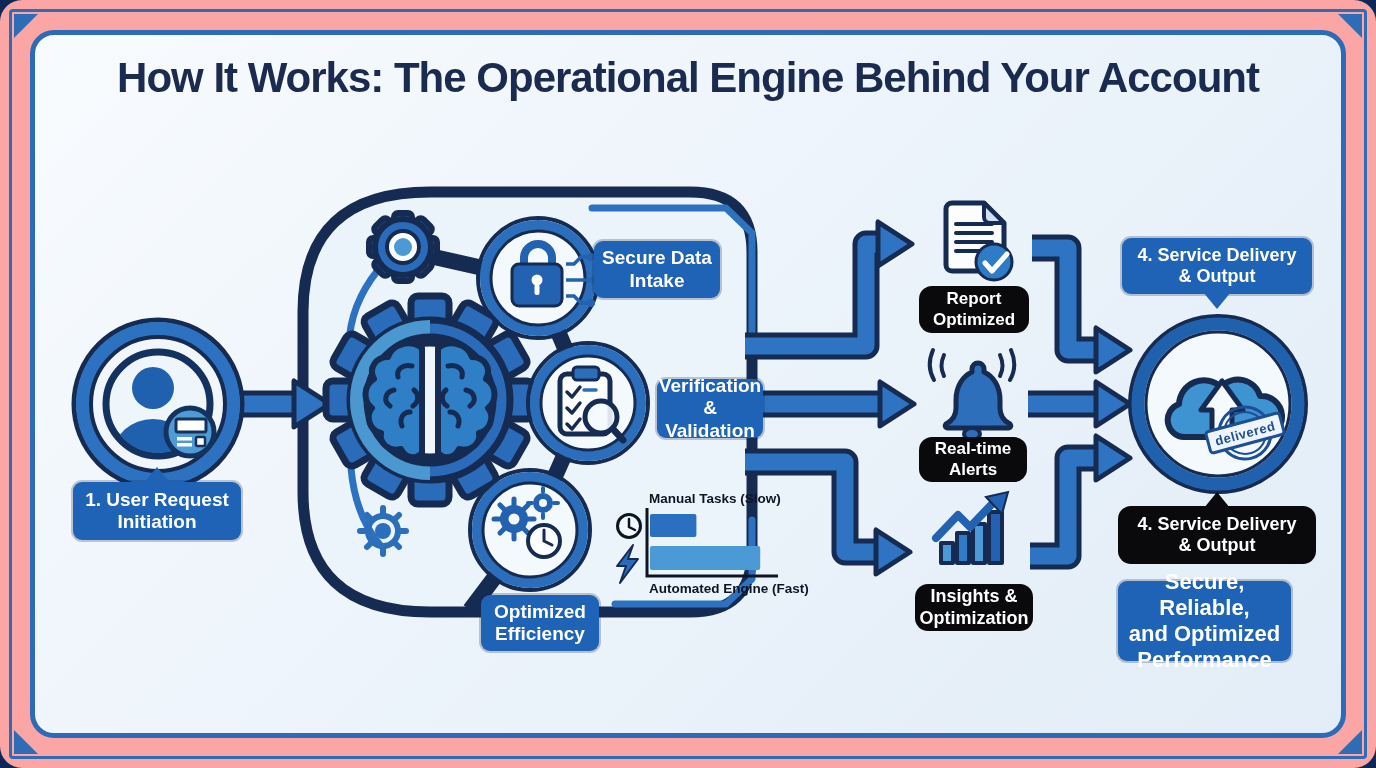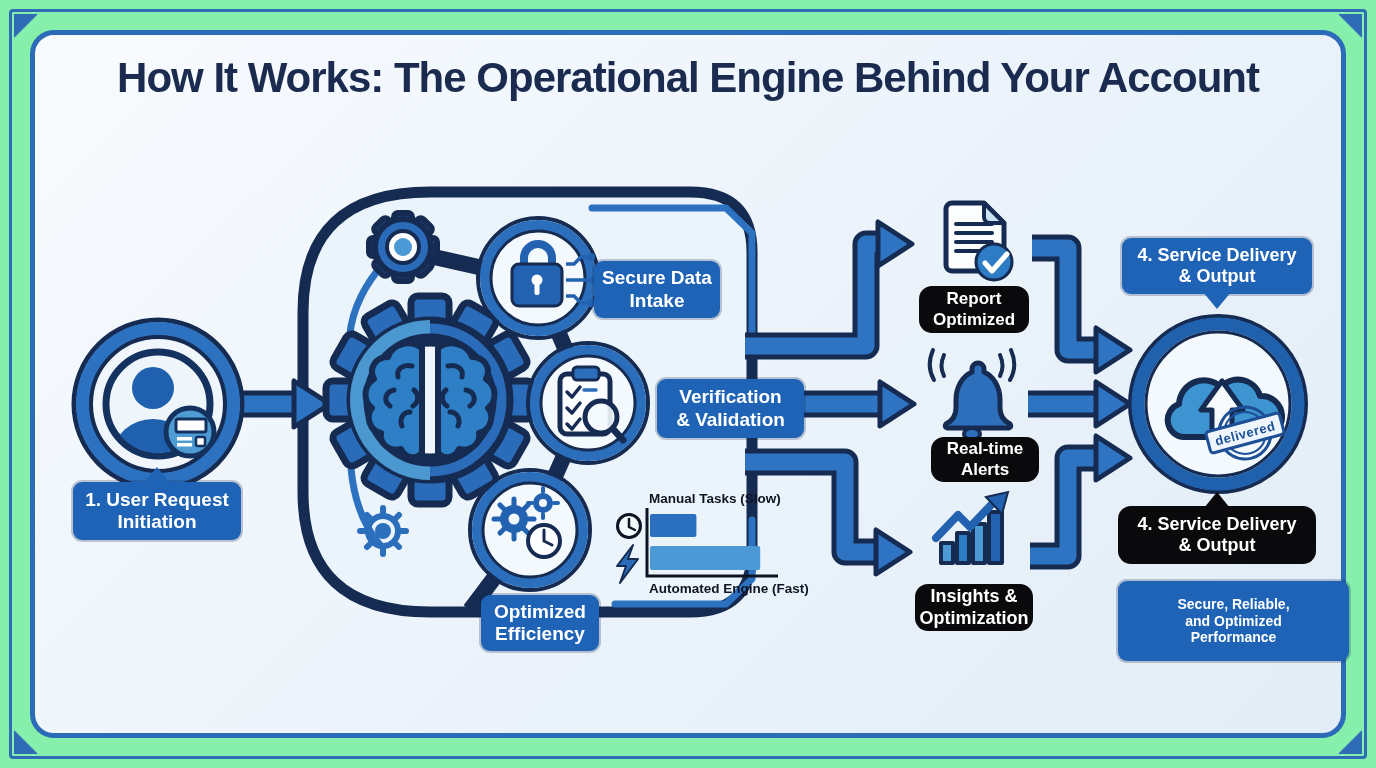--- a/index.html
+++ b/index.html
@@ -1,18 +1,18 @@
 <!DOCTYPE html>
 <html><head>
 <meta charset="utf-8">
 <style>
   html,body{margin:0;padding:0;background:#0d2757;}
   *{box-sizing:border-box;}
   .stage{position:relative;width:1376px;height:768px;overflow:hidden;
-         font-family:"Liberation Sans",sans-serif;background:#86efac;}
+         font-family:"Liberation Sans",sans-serif;background:#fca5a5;border-radius:22px;}
   .frame-line{position:absolute;inset:9px;border:3px solid #2e6cb5;border-radius:4px;}
   .corner{position:absolute;width:0;height:0;}
   .c-tl{top:14px;left:14px;border-top:24px solid #2e6cb5;border-right:24px solid transparent;}
   .c-tr{top:14px;right:14px;border-top:24px solid #2e6cb5;border-left:24px solid transparent;}
   .c-bl{bottom:14px;left:14px;border-bottom:24px solid #2e6cb5;border-right:24px solid transparent;}
   .c-br{bottom:14px;right:14px;border-bottom:24px solid #2e6cb5;border-left:24px solid transparent;}
   .panel{position:absolute;left:30px;top:30px;right:30px;bottom:30px;border-radius:24px;
          border:5px solid #2b6bb7;
          background:linear-gradient(135deg,#f8fbfe 0%,#edf4fb 45%,#e2edf7 100%);}
   .title{position:absolute;top:54px;left:0;width:100%;text-align:center;
@@ -26,29 +26,29 @@
   .tail-up::before{content:"";position:absolute;top:-15px;left:50%;margin-left:-14px;
        border-left:14px solid transparent;border-right:14px solid transparent;
        border-bottom:17px solid #1e63b5;}
   .tail-down::after{content:"";position:absolute;bottom:-15px;left:50%;margin-left:-14px;
        border-left:14px solid transparent;border-right:14px solid transparent;
        border-top:17px solid #1e63b5;}
   .tail-up-black::before{content:"";position:absolute;top:-14px;left:50%;margin-left:-13px;
        border-left:13px solid transparent;border-right:13px solid transparent;
        border-bottom:16px solid #0a0a0c;}
   .lbl-user{left:73px;top:482px;width:168px;height:58px;font-size:19px;}
-  .lbl-secure{left:594px;top:261px;width:126px;height:57px;font-size:19px;}
-  .lbl-verif{left:657px;top:379px;width:147px;height:59px;font-size:19px;}
+  .lbl-secure{left:594px;top:241px;width:126px;height:57px;font-size:19px;}
+  .lbl-verif{left:657px;top:379px;width:106px;height:59px;font-size:19px;}
   .lbl-process{left:481px;top:595px;width:118px;height:56px;font-size:19px;}
   .lbl-report{left:919px;top:286px;width:110px;height:47px;font-size:17px;}
-  .lbl-alerts{left:919px;top:437px;width:108px;height:45px;font-size:17px;margin-left:12px;}
+  .lbl-alerts{left:919px;top:437px;width:108px;height:45px;font-size:17px;}
   .lbl-insights{left:915px;top:584px;width:118px;height:47px;font-size:18px;}
   .lbl-deliv-top{left:1122px;top:238px;width:190px;height:56px;font-size:18px;}
   .lbl-deliv-bot{left:1118px;top:506px;width:198px;height:58px;font-size:18px;}
-  .lbl-tagline{left:1118px;top:581px;width:231px;height:80px;font-size:14px;}
+  .lbl-tagline{left:1118px;top:581px;width:173px;height:80px;font-size:22px;}
   .chart-text{font-family:"Liberation Sans",sans-serif;font-weight:700;font-size:13.5px;fill:#0d1524;}
   .stamp-text{font-family:"Liberation Sans",sans-serif;font-weight:700;font-size:13px;
               fill:#1c4f96;letter-spacing:.5px;}
   .pipe-o{fill:none;stroke:#152b52;stroke-width:27;stroke-linejoin:round;}
   .pipe-i{fill:none;stroke:#2e74c2;stroke-width:17;stroke-linejoin:round;}
   .head{fill:#2e74c2;stroke:#152b52;stroke-width:5;stroke-linejoin:round;}
 </style>
 </head>
 <body>
 

